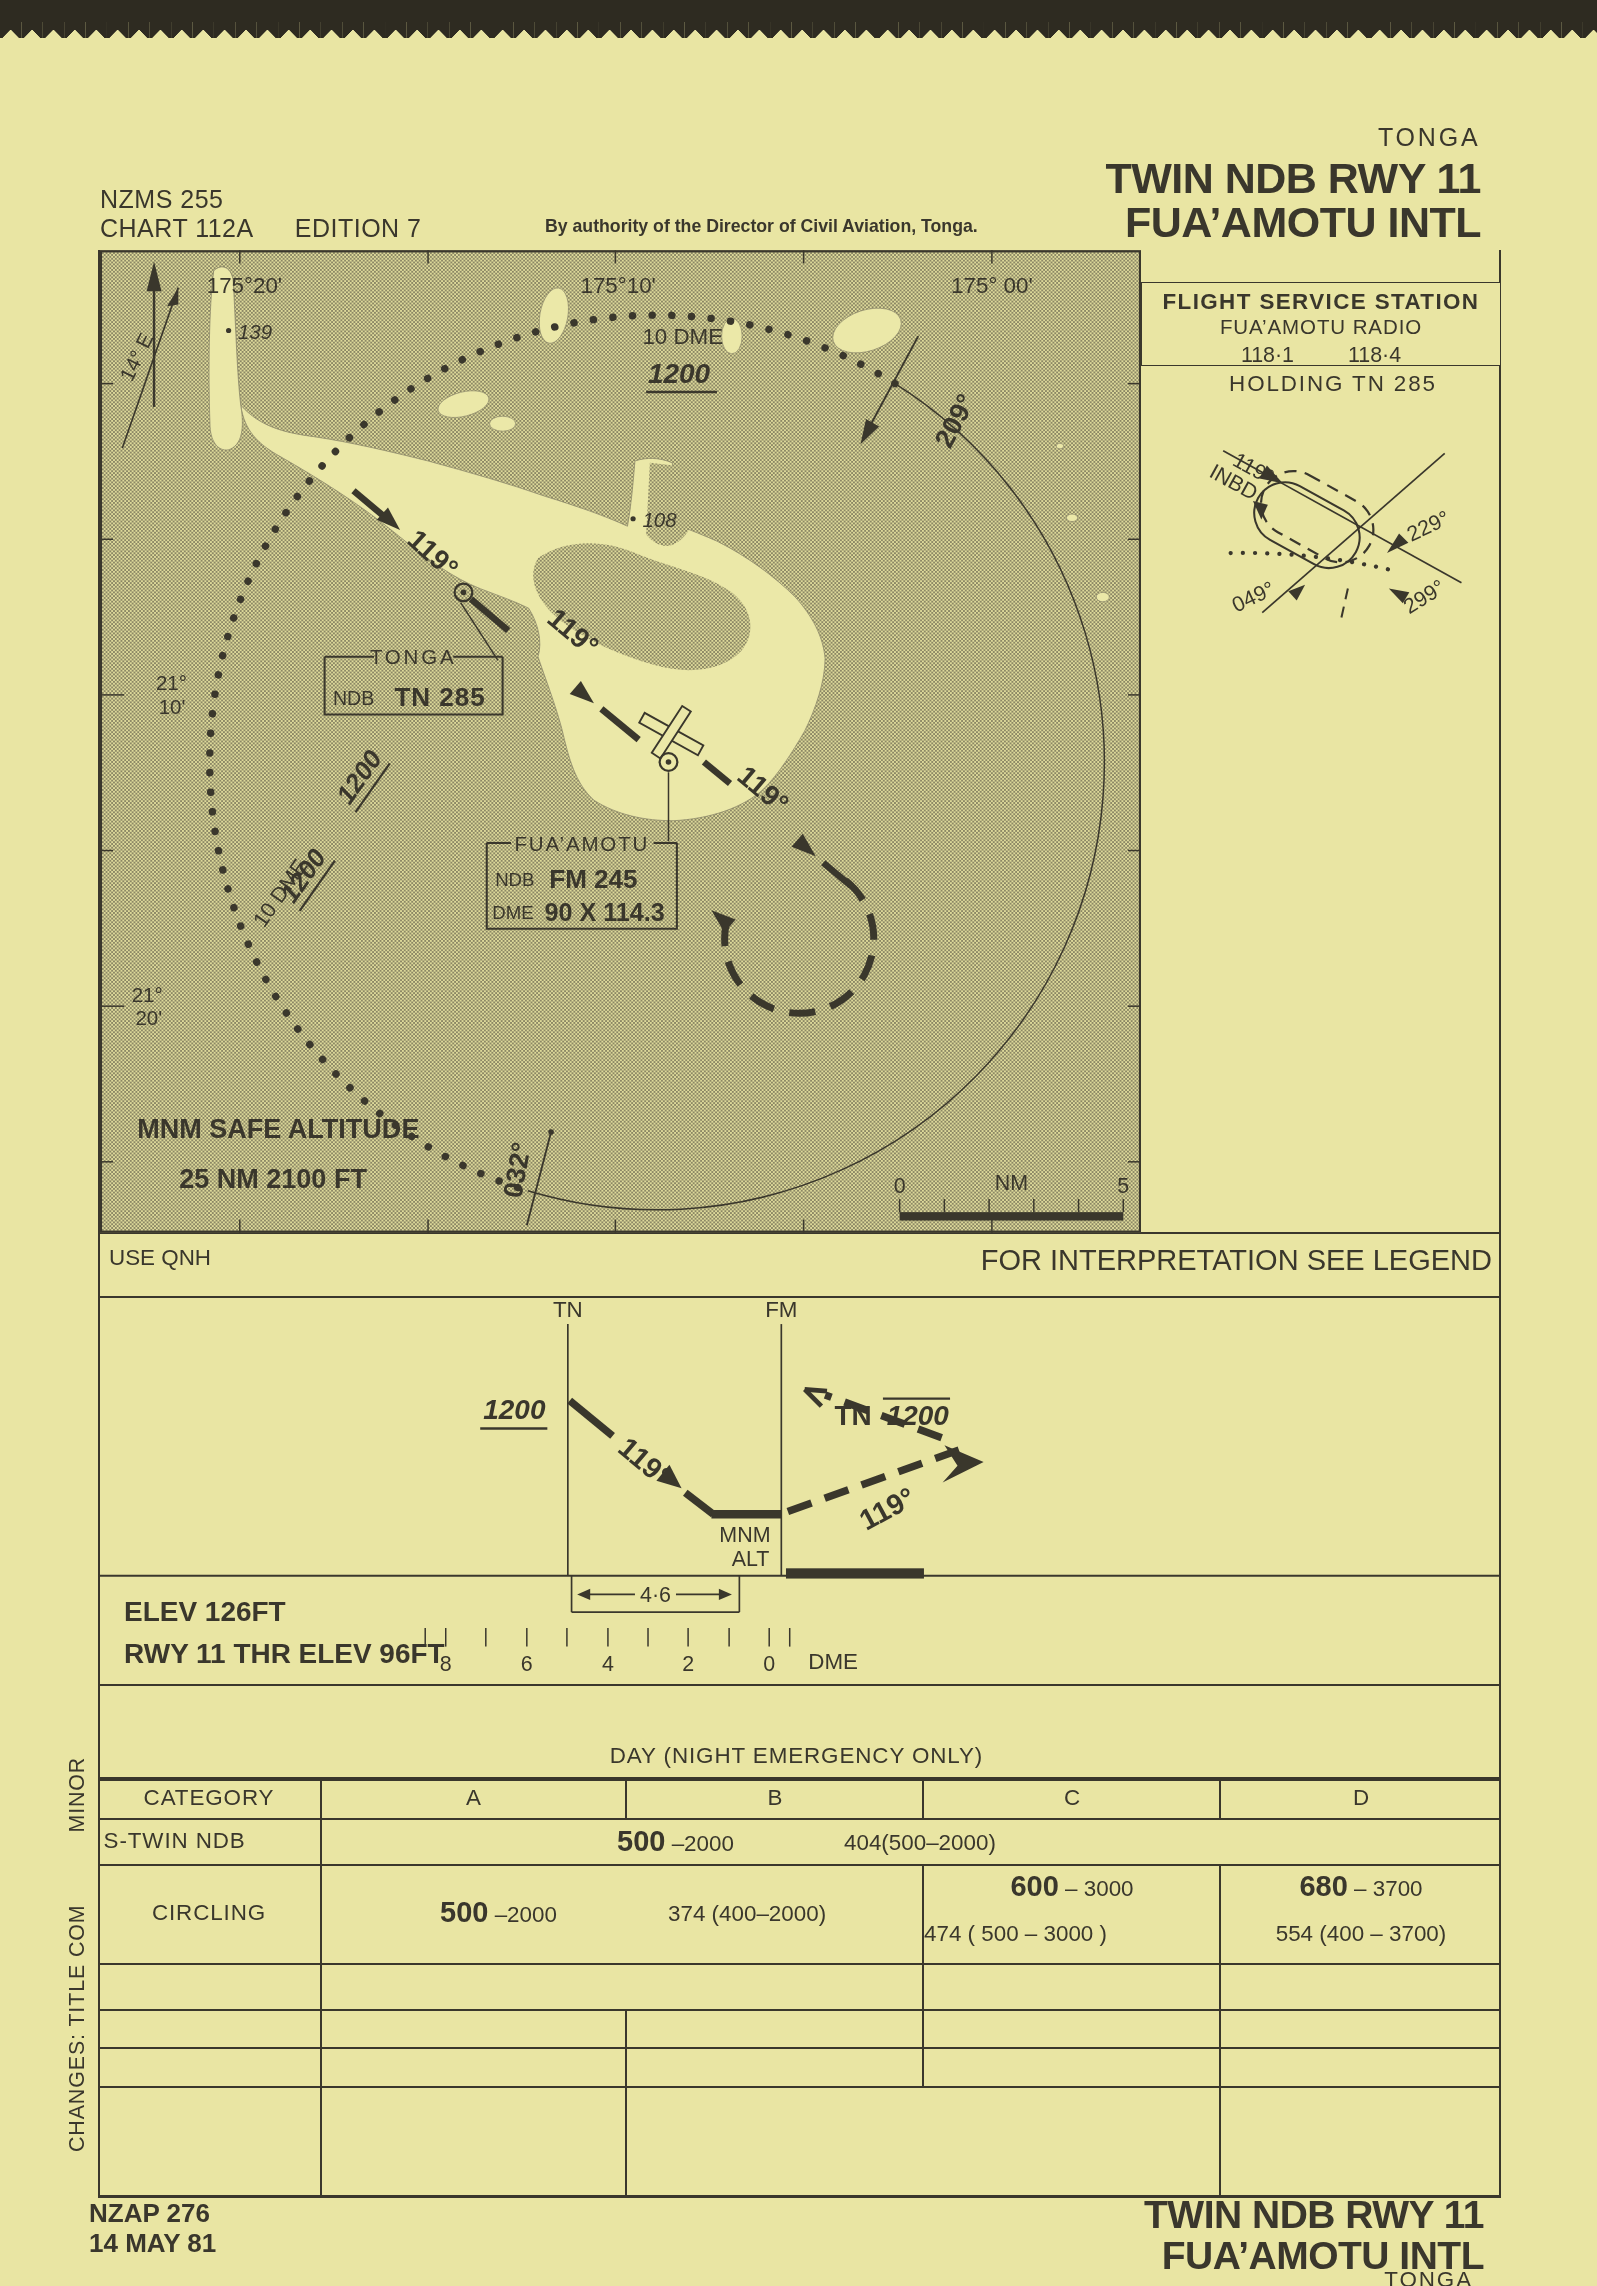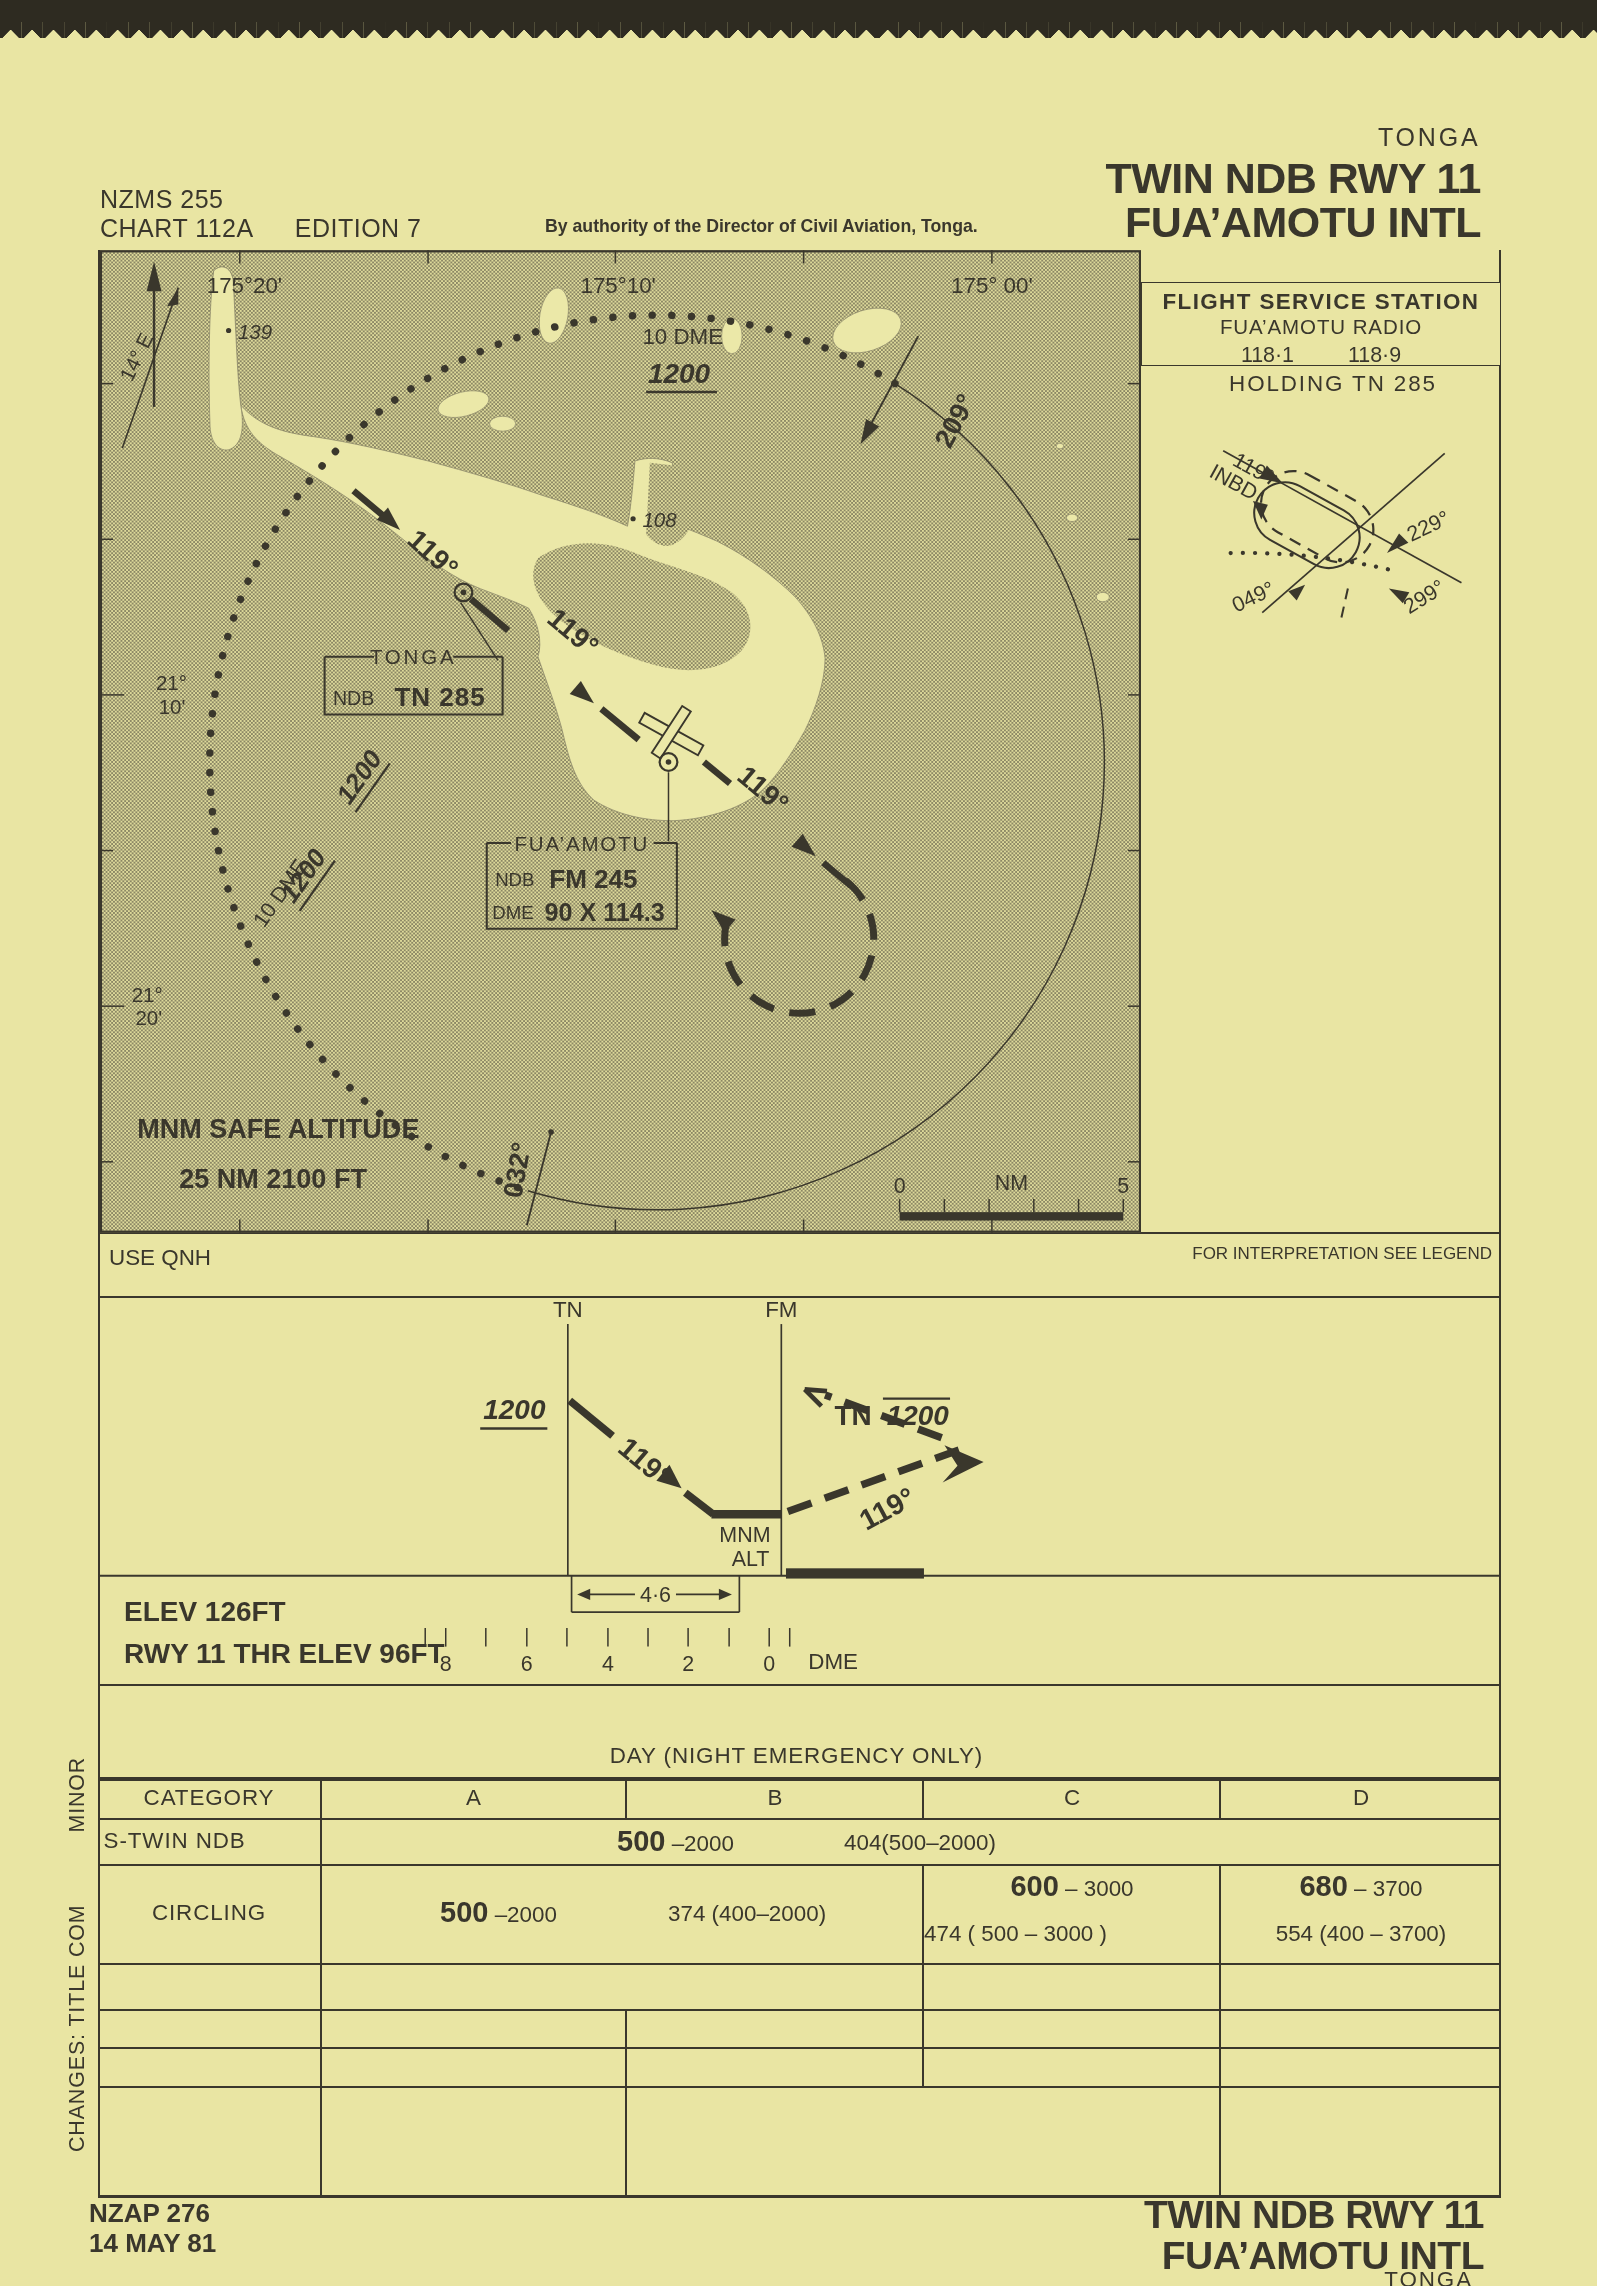--- a/index.html
+++ b/index.html
@@ -54,21 +54,21 @@
 <div class="abs hairline" style="left:1499px;top:250px;width:1.9px;height:1947px;"></div>
 <div class="abs hairline" style="left:98px;top:1232px;width:1403px;height:1.9px;"></div>
 <div class="abs hairline" style="left:98px;top:1296px;width:1403px;height:1.9px;"></div>
 <div class="abs hairline" style="left:98px;top:1684px;width:1403px;height:1.9px;"></div>
 
 <div class="abs fssbox" style="left:1141px;top:250px;width:358px;height:82px;">
   <div class="fss-t">FLIGHT SERVICE STATION</div>
   <div class="fss-c">FUA’AMOTU RADIO</div>
   <div class="fss-f">
     <span>118·1</span>
-    <span>118·9</span>
+    <span>118·4</span>
   </div>
 </div>
 
 <div class="abs" style="left:1165px;top:371px;width:336px;text-align:center;font-size:22.4px;letter-spacing:1.9px;">HOLDING  TN 285</div>
 <svg class="abs" style="left:1165px;top:406px;" width="336" height="242" viewBox="0 0 360 260">
   <g stroke="#3a372c" fill="none">
     <line x1="62" y1="48" x2="318" y2="190" stroke-width="1.8"></line>
     <line x1="104" y1="222" x2="300" y2="51" stroke-width="1.8"></line>
     <g transform="translate(152,128) rotate(29)">
         <rect x="-60" y="-33" width="120" height="66" rx="33" stroke-width="2.2"></rect>
@@ -306,21 +306,21 @@
       <line x1="1050" y1="1018" x2="1050" y2="1032"></line>
         <line x1="1098" y1="1018" x2="1098" y2="1032"></line>
     </g>
     <rect x="858" y="1032" width="240" height="9" fill="#3a372c"></rect>
   </g>
 
   <rect x="1" y="1" width="1115" height="1052" fill="none" stroke="#3a372c" stroke-width="2.4"></rect>
 </svg>
 
 <div class="abs" style="left:109px;top:1245px;font-size:22.4px;">USE QNH</div>
-<div class="abs" style="right:106px;top:1244px;font-size:17px;">FOR INTERPRETATION SEE LEGEND</div>
+<div class="abs" style="right:106px;top:1244px;font-size:29px;">FOR INTERPRETATION SEE LEGEND</div>
 
 <svg class="abs" style="left:98px;top:1296px;" width="1403" height="388" viewBox="0 0 1505 416">
 
   <line x1="504" y1="30" x2="504" y2="300" stroke="#3a372c" stroke-width="1.8"></line>
   <line x1="733" y1="30" x2="733" y2="300" stroke="#3a372c" stroke-width="1.8"></line>
   <text x="504" y="22" text-anchor="middle" font-size="24">TN</text>
   <text x="733" y="22" text-anchor="middle" font-size="24">FM</text>
 
   <text x="480" y="132" text-anchor="end" font-size="30" font-weight="bold" font-style="italic">1200</text>
   <line x1="410" y1="142" x2="482" y2="142" stroke="#3a372c" stroke-width="2.5"></line>

